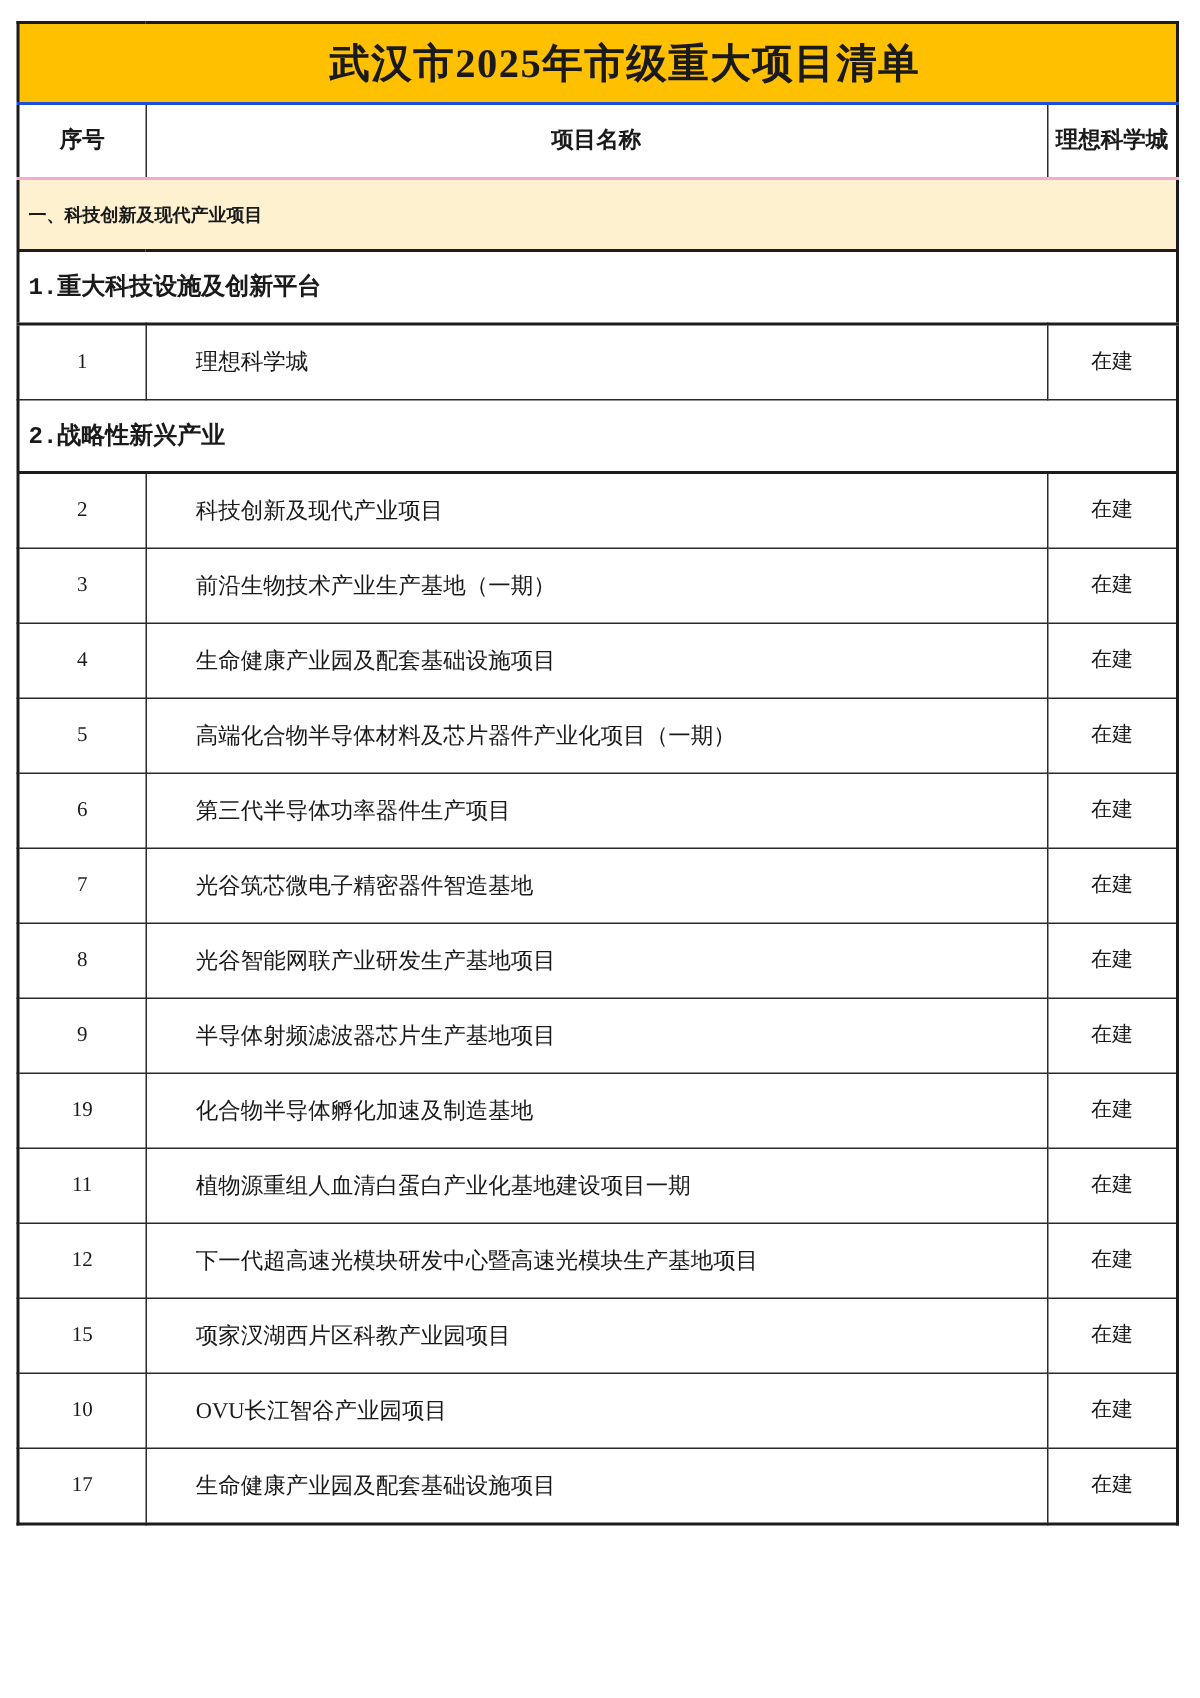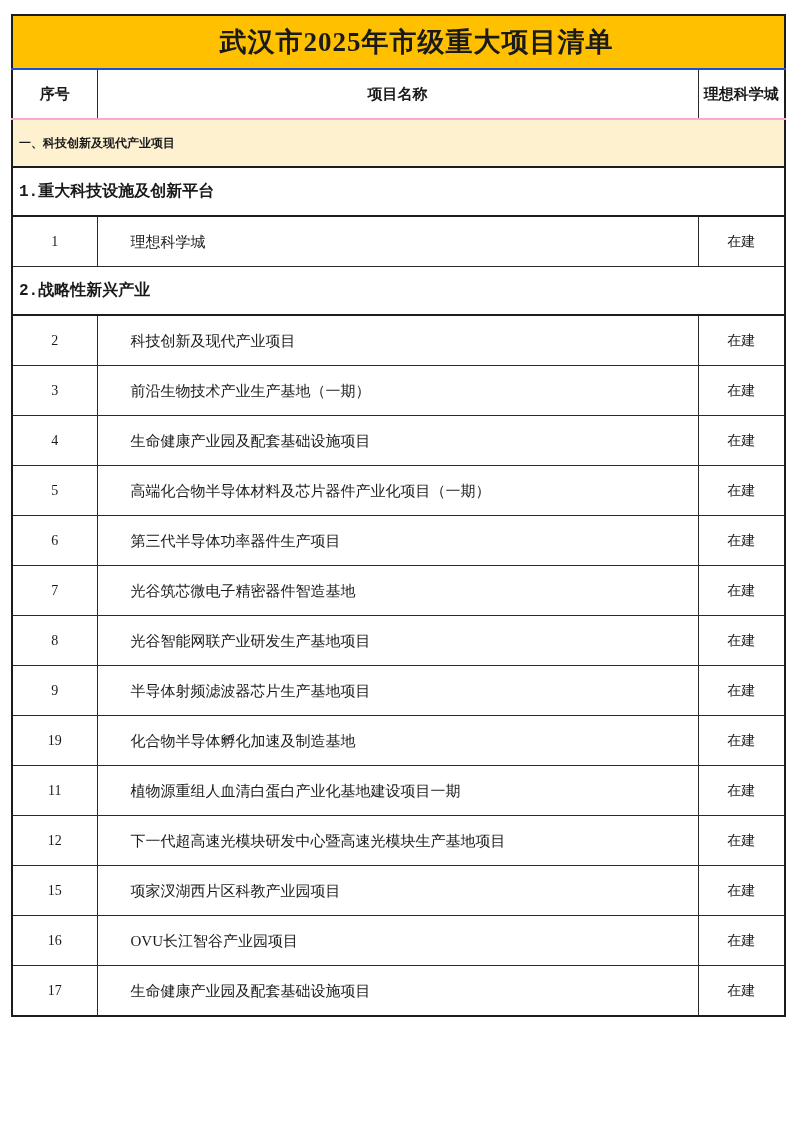--- a/index.html
+++ b/index.html
@@ -327,21 +327,21 @@
           </td>
           <td>
             <div class="name-cell">项家汊湖西片区科教产业园项目</div>
           </td>
           <td class="status-td">
             <div class="status-cell">在建</div>
           </td>
         </tr>
         <tr class="item-row">
           <td class="seq-td">
-            <div class="seq-cell">16</div>
+            <div class="seq-cell">10</div>
           </td>
           <td>
             <div class="name-cell">OVU长江智谷产业园项目</div>
           </td>
           <td class="status-td">
             <div class="status-cell">在建</div>
           </td>
         </tr>
         <tr class="item-row">
           <td class="seq-td">

